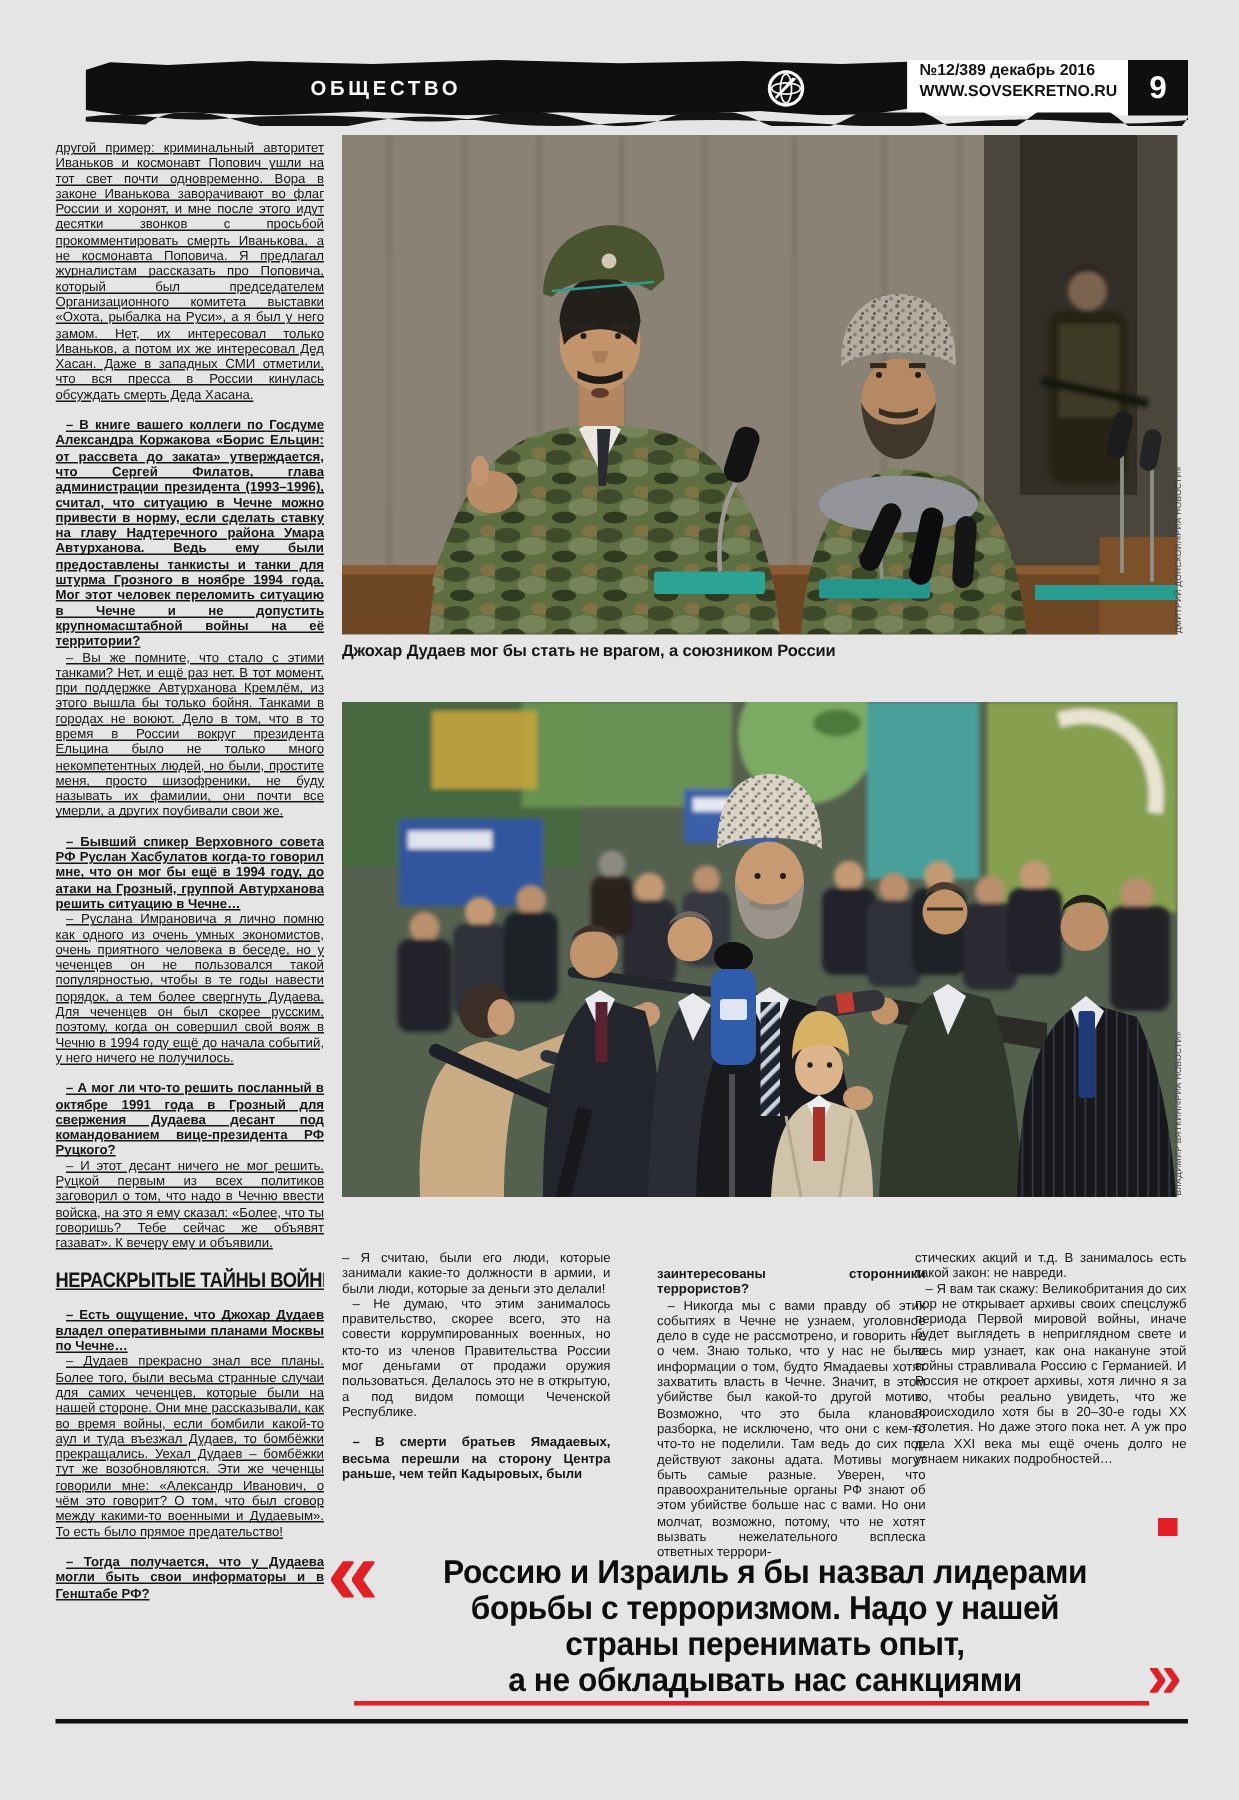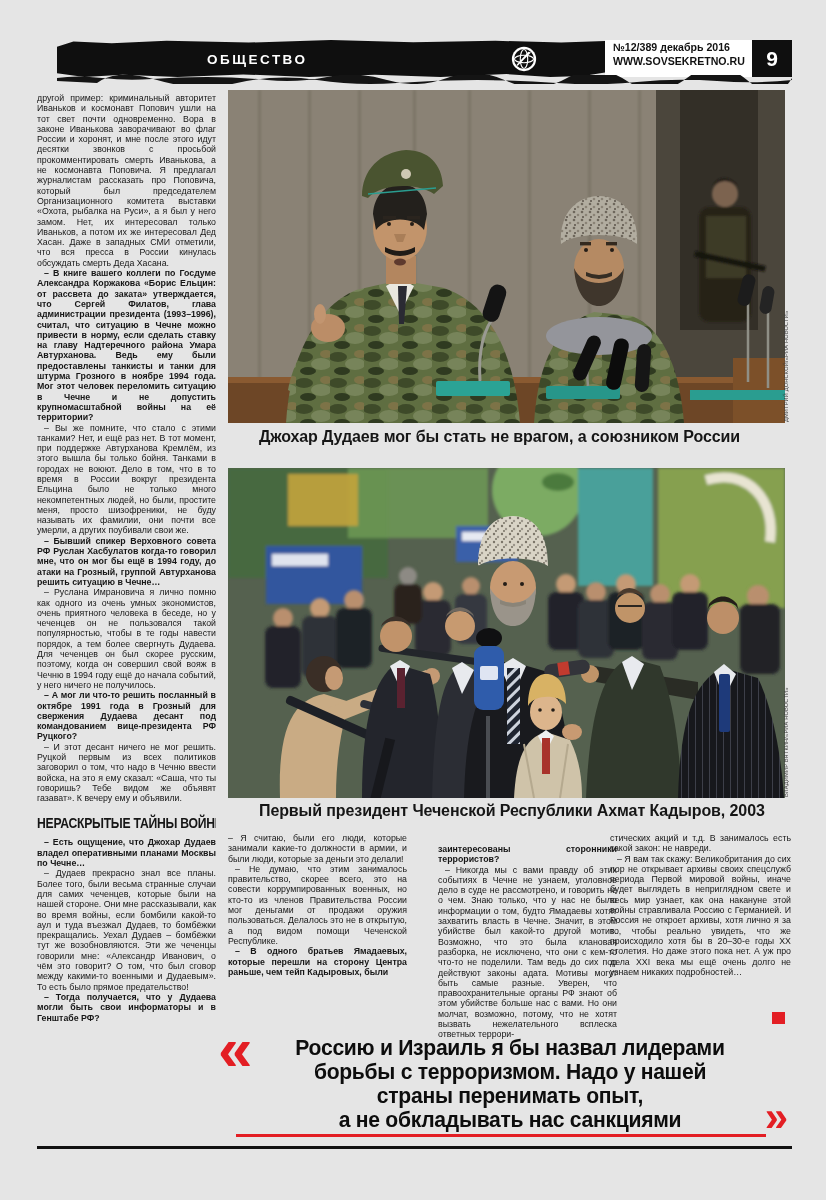--- a/index.html
+++ b/index.html
@@ -17,35 +17,35 @@
   .logo-word{display:inline-block;font-size:19px;font-weight:700;letter-spacing:.2px;transform:scaleX(.88);}
   .info-box{position:absolute;left:605px;top:40px;width:147px;height:37px;background:#fff;
             display:flex;flex-direction:column;justify-content:flex-start;box-sizing:border-box;padding-left:8px;}
   .info-box div{font-size:10.6px;font-weight:700;line-height:1.35;color:#111;}
   .page-num{position:absolute;left:752px;top:40px;width:40px;height:37px;background:#0f0f0f;color:#fff;
             display:flex;align-items:center;justify-content:center;font-size:21px;font-weight:700;}
   .tear{position:absolute;left:57px;top:75px;}
 
   
   .col{position:absolute;width:179px;overflow:hidden;}
-  #col1{left:37px;top:93px;height:995px;}
+  #col1{left:37px;top:93px;height:995px;text-decoration:underline;}
   #col2{left:228px;top:833px;height:200px;}
   #col3{left:438px;top:833px;height:200px;margin-top:11px;}
   #col4{left:610px;top:833px;height:200px;width:181px;}
   .para{margin:0;text-align:justify;font-size:8.8px;line-height:10.3px;text-indent:7px;hyphens:auto;}
-  .para.q{font-weight:700;}
+  .para.q{font-weight:700;margin-top:10px;}
   .para.cont{text-indent:0;margin-top:0;}
   .section-heading{margin:12px 0 6px;font-size:14px;font-weight:700;letter-spacing:-0.3px;
                    white-space:nowrap;transform:scaleX(.87);transform-origin:0 50%;}
 
   
   .photo{position:absolute;left:228px;overflow:hidden;background:#8a8275;}
   #photo1{top:90px;width:557px;height:333px;}
   #photo2{top:468px;width:557px;height:330px;}
-  .caption{position:absolute;left:228px;width:557px;font-weight:700;font-size:16px;letter-spacing:-0.1px;margin-left:31px;}
+  .caption{position:absolute;left:228px;width:557px;font-weight:700;font-size:11px;letter-spacing:-0.1px;}
   #caption1{top:428px;}
   #caption2{top:802px;}
   .credit{position:absolute;font-size:5.6px;letter-spacing:.2px;color:#3d3d3d;white-space:nowrap;
           transform-origin:0 100%;transform:rotate(-90deg);}
   #credit1{left:789px;top:416px;}
   #credit2{left:789px;top:791px;}
 
   
   .quote-block{position:absolute;left:222px;top:1034px;width:570px;height:112px;}
   .quote-open{position:absolute;left:-4px;top:-16px;font-size:62px;font-weight:700;line-height:1;}
@@ -89,21 +89,21 @@
     <path d="M0 3 Q20 0 45 3 T95 4 T150 2 T210 5 T270 2 T330 5 T390 3 T450 6 T510 3 T570 6 T630 3 T690 5 T735 3 L735 5 Q700 9 660 6 T580 7 T500 8 T420 5 T340 8 T260 5 T180 8 T100 5 T40 8 L0 6 Z" fill="#141414"></path>
   </svg>
 
   <div class="col" id="col1">
       <p class="para a cont">другой пример: криминальный авторитет Иваньков и космонавт Попович ушли на тот свет почти одновременно. Вора в законе Иванькова заворачивают во флаг России и хоронят, и мне после этого идут десятки звонков с просьбой прокомментировать смерть Иванькова, а не космонавта Поповича. Я предлагал журналистам рассказать про Поповича, который был председателем Организационного комитета выставки «Охота, рыбалка на Руси», а я был у него замом. Нет, их интересовал только Иваньков, а потом их же интересовал Дед Хасан. Даже в западных СМИ отметили, что вся пресса в России кинулась обсуждать смерть Деда Хасана.</p>
       <p class="para q">– В книге вашего коллеги по Госдуме Александра Коржакова «Борис Ельцин: от рассвета до заката» утверждается, что Сергей Филатов, глава администрации президента (1993–1996), считал, что ситуацию в Чечне можно привести в норму, если сделать ставку на главу Надтеречного района Умара Автурханова. Ведь ему были предоставлены танкисты и танки для штурма Грозного в ноябре 1994 года. Мог этот человек переломить ситуацию в Чечне и не допустить крупномасштабной войны на её территории?</p>
       <p class="para a">– Вы же помните, что стало с этими танками? Нет, и ещё раз нет. В тот момент, при поддержке Автурханова Кремлём, из этого вышла бы только бойня. Танками в городах не воюют. Дело в том, что в то время в России вокруг президента Ельцина было не только много некомпетентных людей, но были, простите меня, просто шизофреники, не буду называть их фамилии, они почти все умерли, а других поубивали свои же.</p>
       <p class="para q">– Бывший спикер Верховного совета РФ Руслан Хасбулатов когда-то говорил мне, что он мог бы ещё в 1994 году, до атаки на Грозный, группой Автурханова решить ситуацию в Чечне…</p>
       <p class="para a">– Руслана Имрановича я лично помню как одного из очень умных экономистов, очень приятного человека в беседе, но у чеченцев он не пользовался такой популярностью, чтобы в те годы навести порядок, а тем более свергнуть Дудаева. Для чеченцев он был скорее русским, поэтому, когда он совершил свой вояж в Чечню в 1994 году ещё до начала событий, у него ничего не получилось.</p>
       <p class="para q">– А мог ли что-то решить посланный в октябре 1991 года в Грозный для свержения Дудаева десант под командованием вице-президента РФ Руцкого?</p>
-      <p class="para a">– И этот десант ничего не мог решить. Руцкой первым из всех политиков заговорил о том, что надо в Чечню ввести войска, на это я ему сказал: «Саша, что ты говоришь? Тебе видом же объявят газават». К вечеру ему и объявили.</p>
+      <p class="para a">– И этот десант ничего не мог решить. Руцкой первым из всех политиков заговорил о том, что надо в Чечню ввести войска, на это я ему сказал: «Более, что ты говоришь? Тебе сейчас же объявят газават». К вечеру ему и объявили.</p>
       <h3 class="section-heading">НЕРАСКРЫТЫЕ ТАЙНЫ ВОЙНЫ</h3>
       <p class="para q">– Есть ощущение, что Джохар Дудаев владел оперативными планами Москвы по Чечне…</p>
       <p class="para a">– Дудаев прекрасно знал все планы. Более того, были весьма странные случаи для самих чеченцев, которые были на нашей стороне. Они мне рассказывали, как во время войны, если бомбили какой-то аул и туда въезжал Дудаев, то бомбёжки прекращались. Уехал Дудаев – бомбёжки тут же возобновляются. Эти же чеченцы говорили мне: «Александр Иванович, о чём это говорит? О том, что был сговор между какими-то военными и Дудаевым». То есть было прямое предательство!</p>
       <p class="para q">– Тогда получается, что у Дудаева могли быть свои информаторы и в Генштабе РФ?</p>
     </div>
 
   <div class="photo" id="photo1">
     <svg width="557" height="333" viewBox="0 0 557 333">
       <defs>
         <pattern id="camo" width="34" height="26" patternUnits="userSpaceOnUse">
@@ -348,26 +348,25 @@
       <path d="M310 268 L318 262 L326 268 L318 284 Z" fill="#eef0f2"></path>
       <rect x="314" y="270" width="8" height="36" fill="#a8322b"></rect>
       <path d="M296 276 L306 330" stroke="#b5a98f" stroke-width="2"></path>
       <path d="M340 276 L332 330" stroke="#b5a98f" stroke-width="2"></path>
       <ellipse cx="344" cy="264" rx="10" ry="8" fill="#c89a72"></ellipse>
 
       <rect x="150" y="270" width="10" height="70" fill="#17181c" transform="rotate(14 155 300)"></rect>
     </svg>
   </div>
   <div class="credit" id="credit2">ВЛАДИМИР ВЯТКИН/«РИА НОВОСТИ»</div>
-  <div class="caption" id="caption2">Первый президент Чеченской Республики Ахмат Кадыров, 2003</div>
 
   <div class="col" id="col2">
       <p class="para a cont">– Я считаю, были его люди, которые занимали какие-то должности в армии, и были люди, которые за деньги это делали!</p>
       <p class="para a">– Не думаю, что этим занималось правительство, скорее всего, это на совести коррумпированных военных, но кто-то из членов Правительства России мог деньгами от продажи оружия пользоваться. Делалось это не в открытую, а под видом помощи Чеченской Республике.</p>
-      <p class="para q">– В одного братьев Ямадаевых, которые перешли на сторону Центра раньше, чем тейп Кадыровых, были</p>
+      <p class="para q">– В смерти братьев Ямадаевых, весьма перешли на сторону Центра раньше, чем тейп Кадыровых, были</p>
     </div>
   <div class="col" id="col3">
       <p class="para q cont">заинтересованы сторонники террористов?</p>
       <p class="para a">– Никогда мы с вами правду об этих событиях в Чечне не узнаем, уголовное дело в суде не рассмотрено, и говорить не о чем. Знаю только, что у нас не было информации о том, будто Ямадаевы хотят захватить власть в Чечне. Значит, в этом убийстве был какой-то другой мотив. Возможно, что это была клановая разборка, не исключено, что они с кем-то что-то не поделили. Там ведь до сих пор действуют законы адата. Мотивы могут быть самые разные. Уверен, что правоохранительные органы РФ знают об этом убийстве больше нас с вами. Но они молчат, возможно, потому, что не хотят вызвать нежелательного всплеска ответных террори-</p>
     </div>
   <div class="col" id="col4">
       <p class="para a cont">стических акций и т.д. В занималось есть такой закон: не навреди.</p>
       <p class="para a">– Я вам так скажу: Великобритания до сих пор не открывает архивы своих спецслужб периода Первой мировой войны, иначе будет выглядеть в неприглядном свете и весь мир узнает, как она накануне этой войны стравливала Россию с Германией. И Россия не откроет архивы, хотя лично я за то, чтобы реально увидеть, что же происходило хотя бы в 20–30-е годы XX столетия. Но даже этого пока нет. А уж про дела XXI века мы ещё очень долго не узнаем никаких подробностей…</p>
     </div>
 

